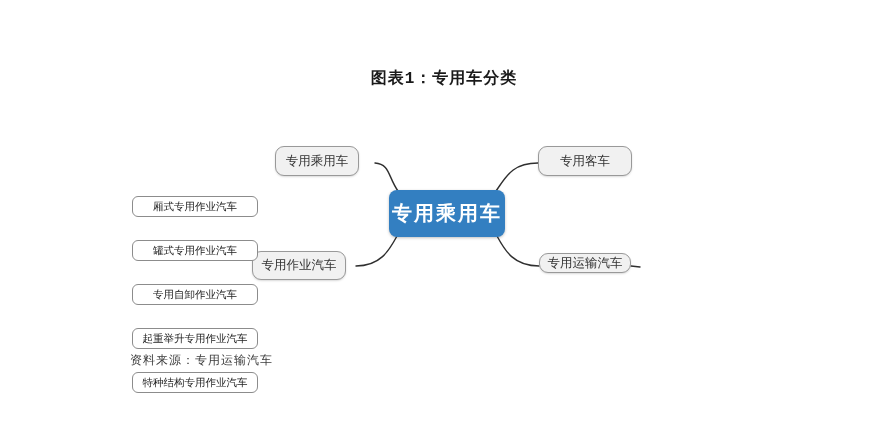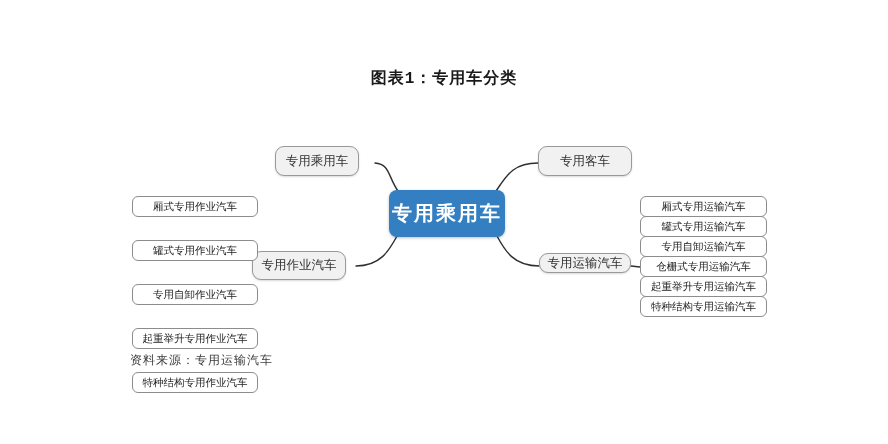--- a/index.html
+++ b/index.html
@@ -112,42 +112,16 @@
 
       <div class="leaf">
         <span class="leaf-text">起重举升专用作业汽车</span>
       </div>
 
       <div class="leaf">
         <span class="leaf-text">特种结构专用作业汽车</span>
       </div>
     </div>
 
-  <div class="stack right">
-
-      <div class="leaf">
-        <span class="leaf-text">厢式专用运输汽车</span>
-      </div>
-
-      <div class="leaf">
-        <span class="leaf-text">罐式专用运输汽车</span>
-      </div>
-
-      <div class="leaf">
-        <span class="leaf-text">专用自卸运输汽车</span>
-      </div>
-
-      <div class="leaf">
-        <span class="leaf-text">仓栅式专用运输汽车</span>
-      </div>
-
-      <div class="leaf">
-        <span class="leaf-text">起重举升专用运输汽车</span>
-      </div>
-
-      <div class="leaf">
-        <span class="leaf-text">特种结构专用运输汽车</span>
-      </div>
-    </div>
 
   <div class="footer">资料来源：专用运输汽车</div>
 
 </div>
 
 </body></html>

